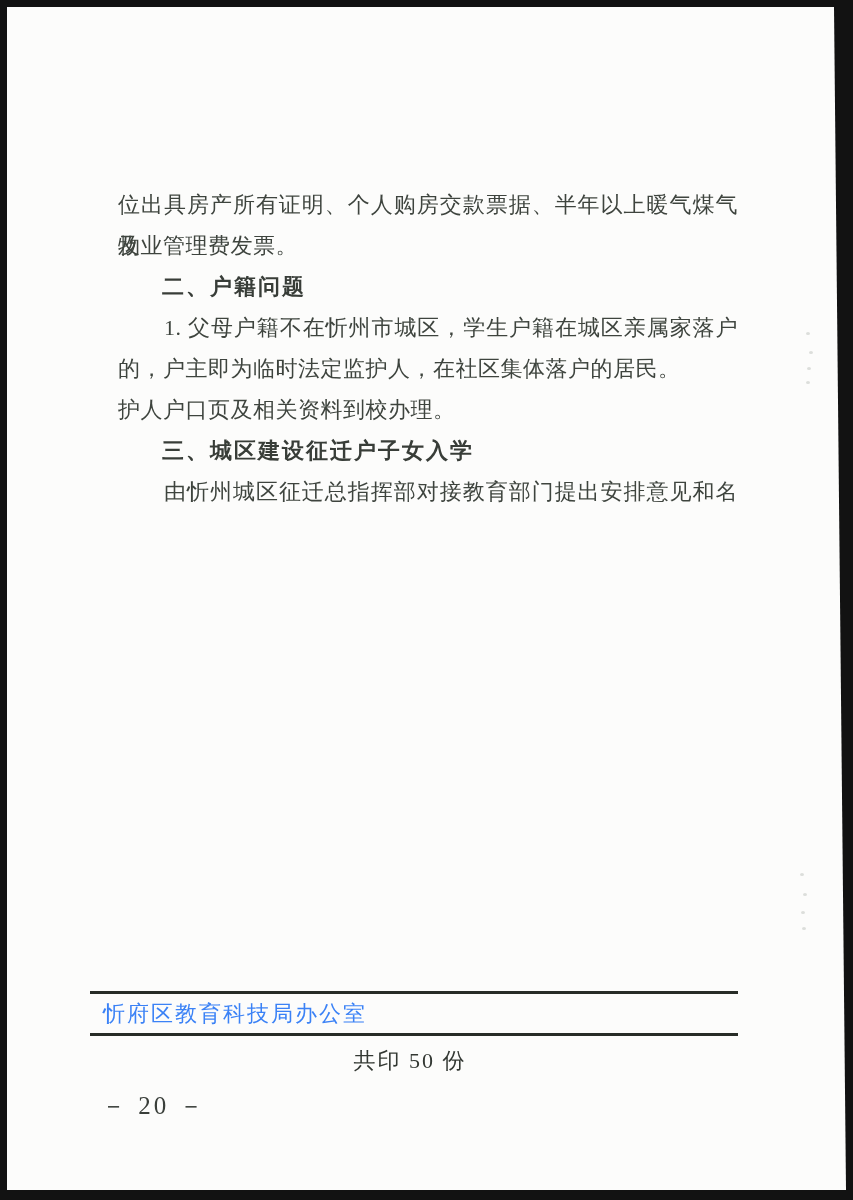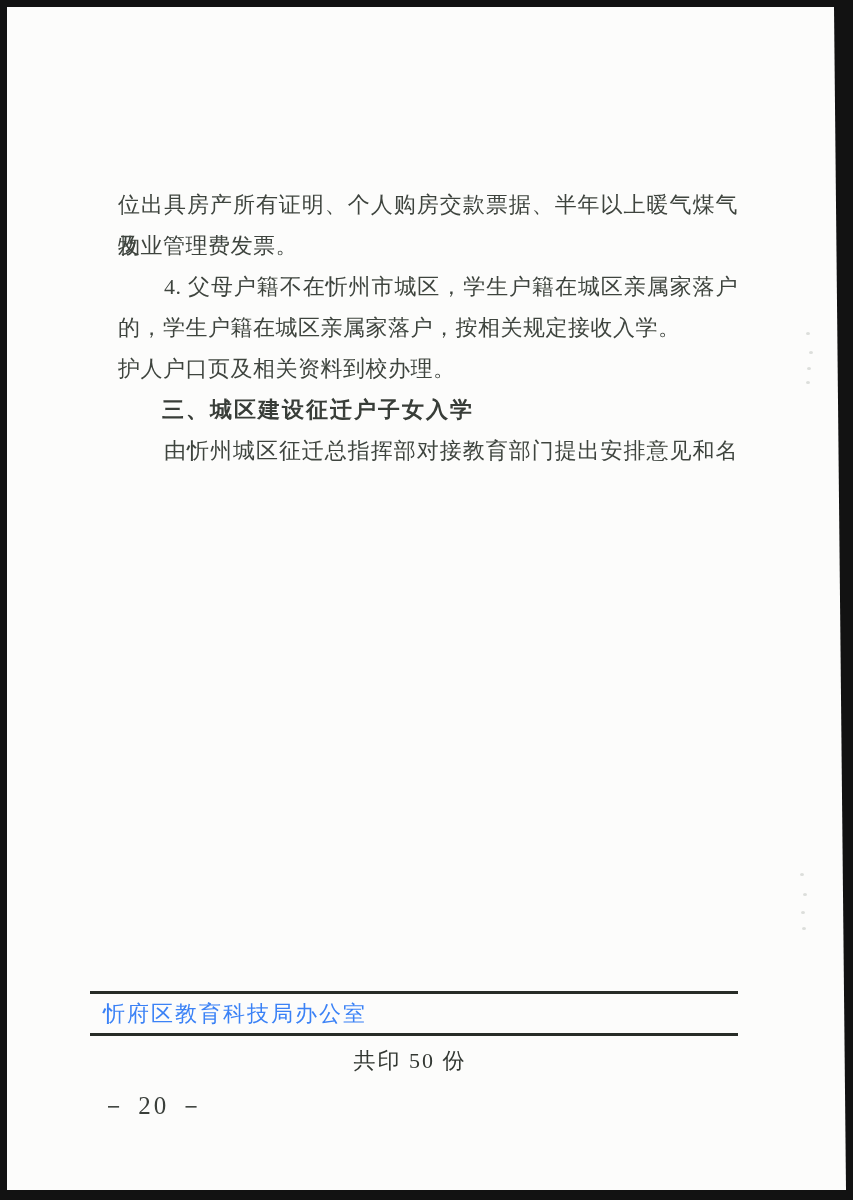--- a/index.html
+++ b/index.html
@@ -109,22 +109,23 @@
 </head>
 <body>
 
 <div class="canvas">
   <div class="paper"></div>
 
   <div class="body-text">
 
   <div class="line body-full">位出具房产所有证明、个人购房交款票据、半年以上暖气煤气及</div>
       <div class="line body-end">物业管理费发票。</div>
-      <div class="line body-full indent">4. 父母户籍不在忻州市城区，学生户籍在城区亲属家落户</div>
-      <div class="line body-end">的，学生户籍在城区亲属家落户，按相关规定接收入学。</div>
+      <div class="line heading">二、户籍问题</div>
+      <div class="line body-full indent">1. 父母户籍不在忻州市城区，学生户籍在城区亲属家落户</div>
+      <div class="line body-end">的，户主即为临时法定监护人，在社区集体落户的居民。</div>
       <div class="line body-end">护人户口页及相关资料到校办理。</div>
       <div class="line heading">三、城区建设征迁户子女入学</div>
       <div class="line body-full indent">由忻州城区征迁总指挥部对接教育部门提出安排意见和名</div>
     </div>
 
   <div class="speckles">
     <div class="speckle" style="left:806px; top:332px;"></div>
     <div class="speckle" style="left:809px; top:351px;"></div>
     <div class="speckle" style="left:807px; top:367px;"></div>
     <div class="speckle" style="left:806px; top:381px;"></div>

